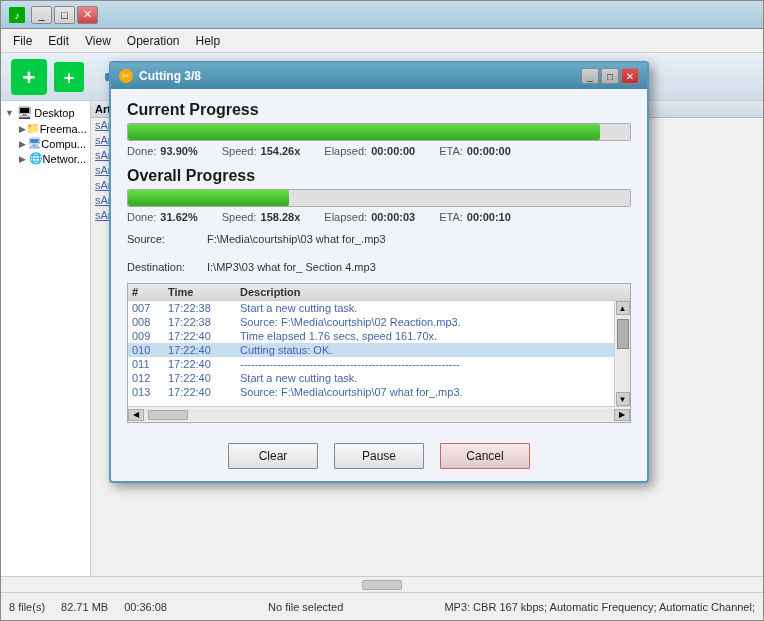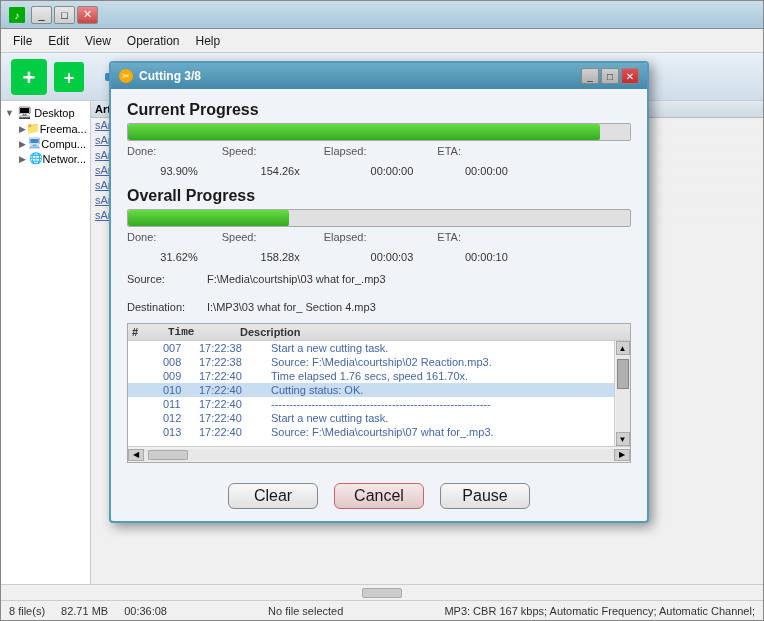--- a/index.html
+++ b/index.html
@@ -108,21 +108,21 @@
     .sidebar {
       width: 90px;
       background: white;
       border-right: 1px solid #ccc;
       padding: 4px;
       overflow: hidden;
     }
 
     
     .status-bar {
-      height: 20px;
+      height: 28px;
       background: #f0f0f0;
       border-top: 1px solid #ccc;
       display: flex;
       align-items: center;
       padding: 0 8px;
       font-size: 11px;
       color: #333;
       gap: 16px;
     }
 
@@ -234,21 +234,21 @@
       gap: 24px;
       font-size: 11px;
       color: #333;
       align-items: center;
     }
     .progress-stat {
       display: flex;
       gap: 4px;
     }
     .progress-stat-label { color: #555; }
-    .progress-stat-value { font-weight: normal; margin-top: 20px; }
+    .progress-stat-value { font-weight: bold; }
 
     
     .info-row {
       display: flex;
       font-size: 11px;
       color: #333;
       align-items: flex-start;
     }
     .info-label {
       width: 80px;
@@ -270,36 +270,36 @@
     }
     .log-table-header {
       display: flex;
       background: linear-gradient(to bottom, #e8e8e8, #d8d8d8);
       border-bottom: 1px solid #ccc;
       font-size: 11px;
       font-weight: bold;
       padding: 2px 4px;
     }
     .log-col-num { width: 36px; color: #333; }
-    .log-col-time { width: 72px; color: #333; font-family: Liberation Mono, monospace; }
+    .log-col-time { width: 72px; color: #333; }
     .log-col-desc { flex: 1; color: #333; }
     .log-table-scroll {
       flex: 1;
       overflow-y: auto;
       overflow-x: auto;
       position: relative;
     }
     .log-row {
       display: flex;
       font-size: 11px;
       padding: 1px 4px;
       cursor: pointer;
     }
     .log-row.selected { background: #c8ddf0; }
-    .log-num { width: 36px; color: #4466aa; margin-left: 31px; }
+    .log-num { width: 36px; color: #4466aa; }
     .log-time { width: 72px; color: #4466aa; }
     .log-desc { flex: 1; color: #4466aa; }
 
     
     .log-hscroll {
       height: 16px;
       background: #f0f0f0;
       border-top: 1px solid #ccc;
       display: flex;
       align-items: center;
@@ -309,23 +309,23 @@
     .modal-buttons {
       display: flex;
       justify-content: center;
       gap: 16px;
       padding: 8px 16px 12px;
     }
     .modal-btn {
       width: 90px;
       height: 26px;
       border: 1px solid #888;
-      border-radius: 6px;
+      border-radius: 1px;
       background: linear-gradient(to bottom, #f8f8f8, #e0e0e0);
-      font-size: 16px;
+      font-size: 12px;
       cursor: pointer;
       display: flex;
       align-items: center;
       justify-content: center;
       color: #1a1a1a;
     }
     .modal-btn.cancel-btn {
       background: linear-gradient(to bottom, #f8e8e8, #e0c8c8);
       border-color: #cc6666;
     }
@@ -658,20 +658,20 @@
               <div style="width:40px; height:10px; background:#ccc; border:1px solid #aaa; position:absolute; left:4px; top:1px; border-radius:1px;"></div>
             </div>
             <div style="width:16px; height:12px; background:#d0d0d0; border:1px solid #aaa; cursor:pointer; display:flex; align-items:center; justify-content:center; font-size:8px;">▶</div>
           </div>
         </div>
 
       </div>
 
       <div class="modal-buttons">
         <button class="modal-btn">Clear</button>
+        <button class="modal-btn">Pause</button>
         <button class="modal-btn cancel-btn">Cancel</button>
-        <button class="modal-btn">Pause</button>
       </div>
 
     </div>
   </div>
 
 </div>
 
 </body></html>

